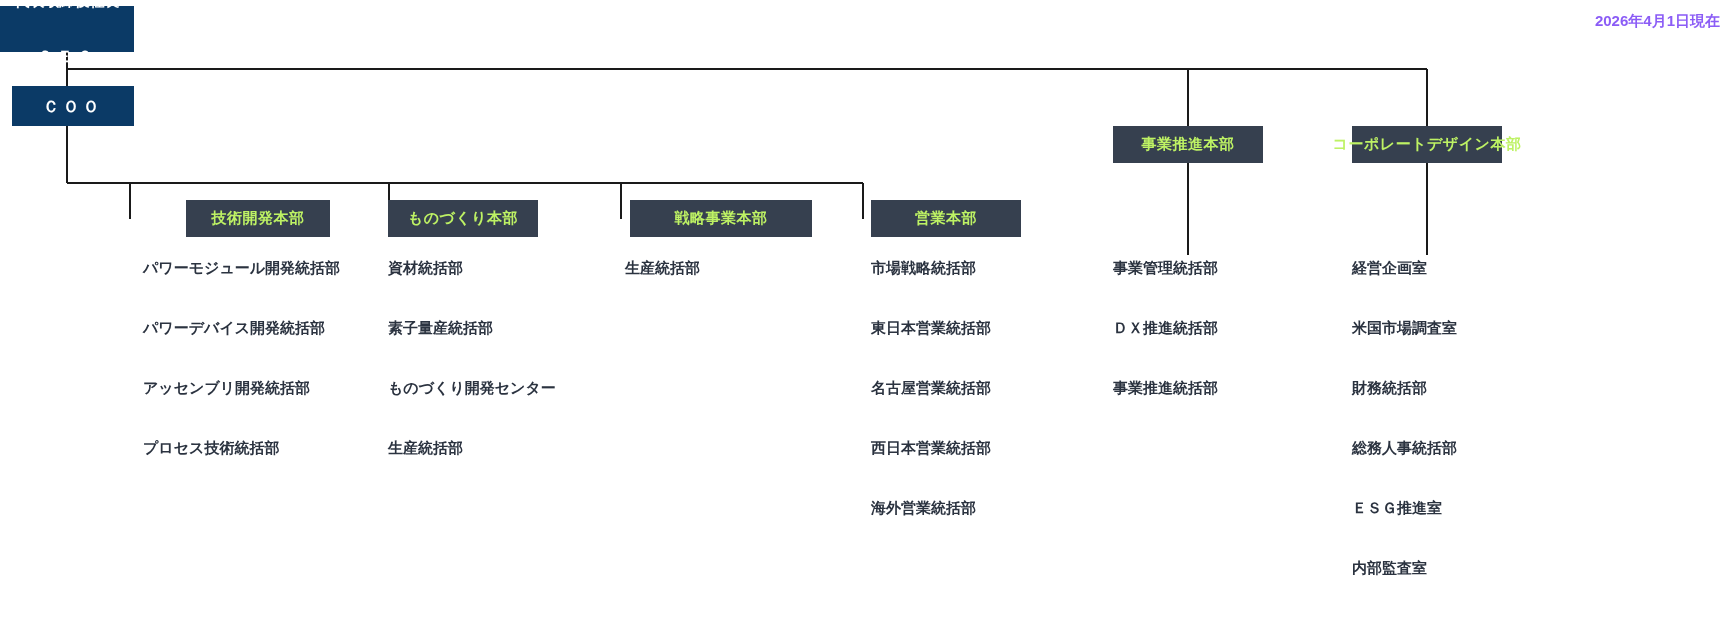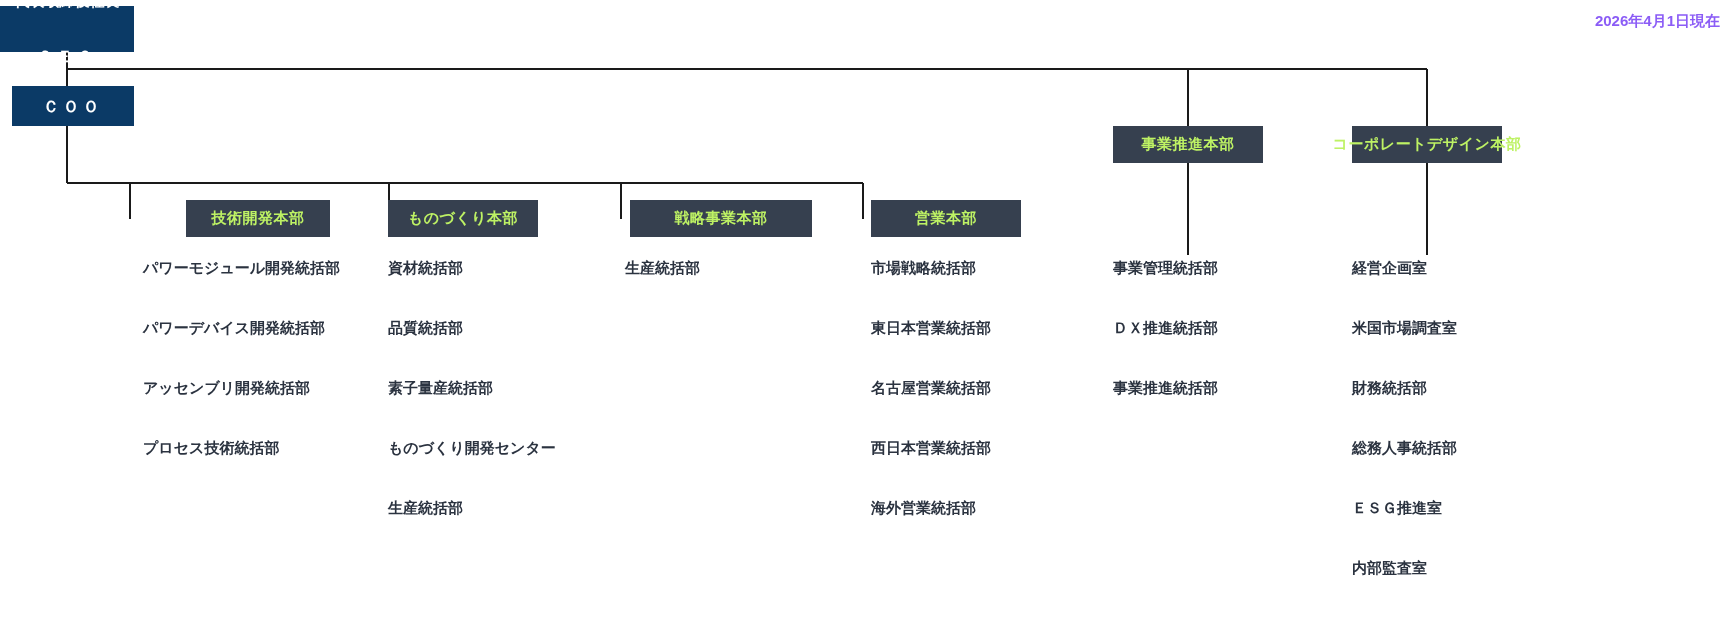--- a/index.html
+++ b/index.html
@@ -161,21 +161,20 @@
 
   <div class="dept-col" style="left:143px; top:258px; width:250px;">
     <div class="dept-item">パワーモジュール開発統括部</div>
     <div class="dept-item">パワーデバイス開発統括部</div>
     <div class="dept-item">アッセンブリ開発統括部</div>
     <div class="dept-item">プロセス技術統括部</div>
   </div>
 
   <div class="dept-col" style="left:388px; top:258px; width:230px;">
     <div class="dept-item">資材統括部</div>
-    <div class="dept-item">品質統括部</div>
     <div class="dept-item">素子量産統括部</div>
     <div class="dept-item">ものづくり開発センター</div>
     <div class="dept-item">生産統括部</div>
   </div>
 
   <div class="dept-col" style="left:625px; top:258px; width:220px;">
     <div class="dept-item">生産統括部</div>
   </div>
 
   <div class="dept-col" style="left:871px; top:258px; width:220px;">

